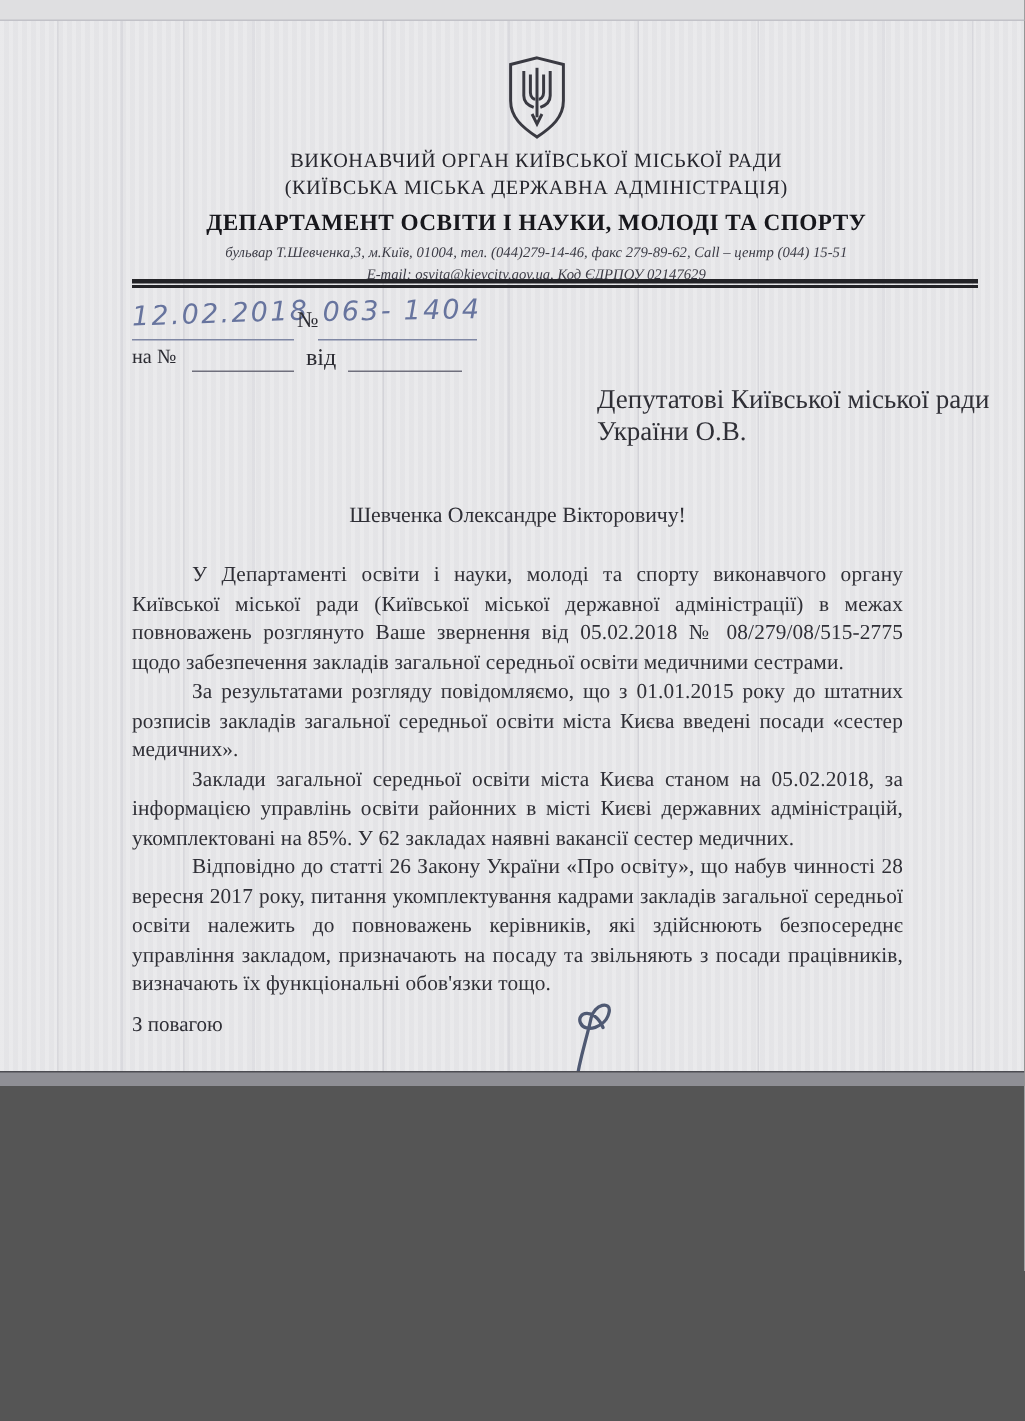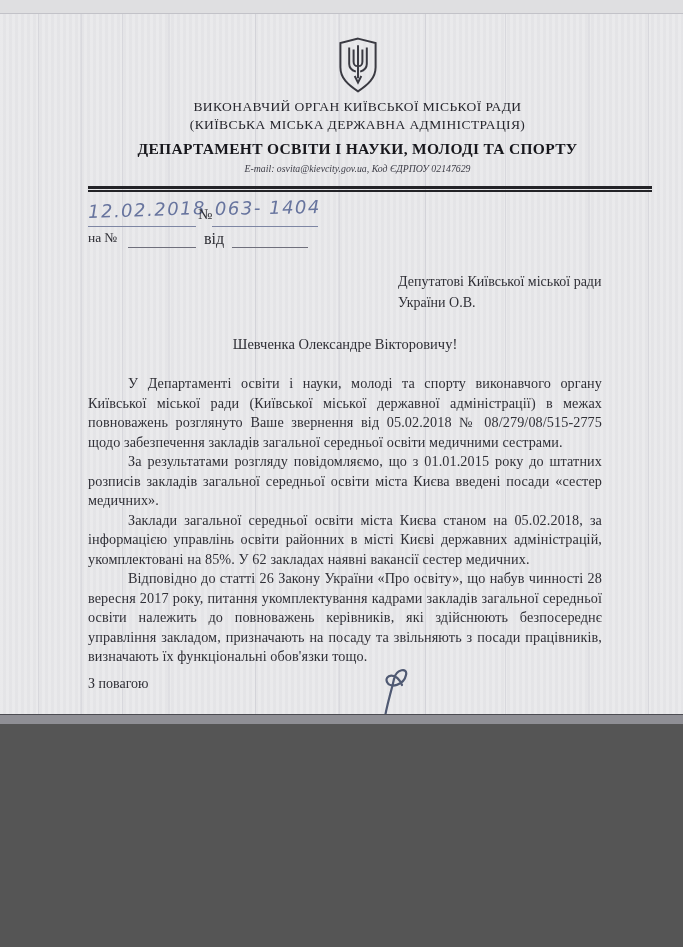--- a/index.html
+++ b/index.html
@@ -34,21 +34,21 @@
   .hw-num{position:absolute;left:127px;top:-2px;font-size:18px;transform:rotate(-1deg);}
   .no-sign{position:absolute;left:110px;top:7px;font-size:15px;color:#2c2c33;}
   .u1{position:absolute;left:0;top:27px;width:108px;border-bottom:1.5px solid #7e86a3;}
   .u2{position:absolute;left:124px;top:27px;width:106px;border-bottom:1.5px solid #7e86a3;}
   .ref-row2{position:absolute;left:0;top:31px;font-size:13.5px;color:#2c2c33;}
   .vid-label{position:absolute;left:116px;top:31px;font-size:16px;color:#2c2c33;}
   .u3{position:absolute;left:40px;top:48px;width:68px;border-bottom:1px solid #6f6f7c;}
   .u4{position:absolute;left:144px;top:48px;width:76px;border-bottom:1px solid #6f6f7c;}
 
   
-  .recipient{position:absolute;left:398px;top:271px;font-size:14px;line-height:21px;}
+  .recipient{position:absolute;left:398px;top:256px;font-size:18px;line-height:21px;}
   .salutation{position:absolute;left:88px;width:514px;top:336px;text-align:center;font-size:14.5px;}
 
   
   .body-text{position:absolute;left:88px;width:514px;top:374px;}
   .body-text p{margin:0;text-indent:40px;text-align:justify;font-size:14.2px;line-height:19.5px;letter-spacing:0.1px;}
 
   
   .regards{position:absolute;left:88px;top:676px;font-size:14px;}
   .closing-row{position:absolute;left:88px;width:542px;top:708px;font-size:14px;margin-top:16px;}
   .sig-name{position:absolute;right:0;top:0;}
@@ -83,20 +83,21 @@
         <path d="M28 10 V25 C28 29 25 31 22 32"></path>
         <path d="M16 12 V23 C16 26 18 27 19 27"></path>
         <path d="M24 12 V23 C24 26 22 27 21 27"></path>
         <path d="M20 8 V38"></path>
         <path d="M17 36 L20 42 L23 36"></path>
       </g>
     </svg>
     <div class="org-line">ВИКОНАВЧИЙ ОРГАН КИЇВСЬКОЇ МІСЬКОЇ РАДИ</div>
     <div class="org-line">(КИЇВСЬКА МІСЬКА ДЕРЖАВНА АДМІНІСТРАЦІЯ)</div>
     <div class="dept-line">ДЕПАРТАМЕНТ ОСВІТИ І НАУКИ, МОЛОДІ ТА СПОРТУ</div>
+    <div class="addr-line">бульвар Т.Шевченка,3, м.Київ, 01004,  тел. (044)279-14-46, факс 279-89-62,  Call – центр (044) 15-51</div>
     <div class="addr-line">E-mail: osvita@kievcity.gov.ua, Код ЄДРПОУ 02147629</div>
   </div>
   <div class="rule"></div>
 
   <div class="ref-block">
     <span class="hand hw-date">12.02.2018</span>
     <span class="no-sign">№</span>
     <span class="hand hw-num">063- 1404</span>
     <span class="u1"></span>
     <span class="u2"></span>

